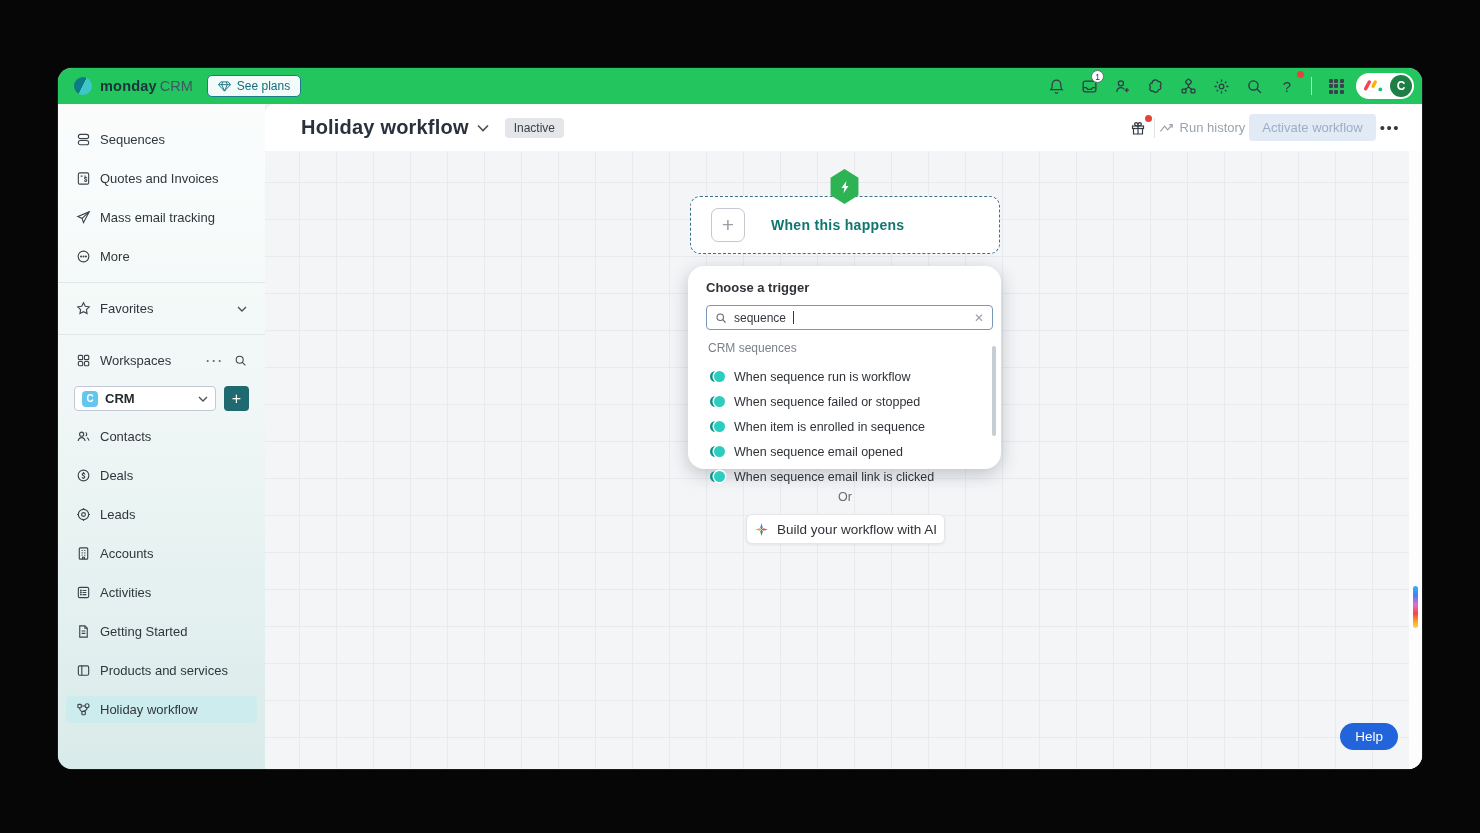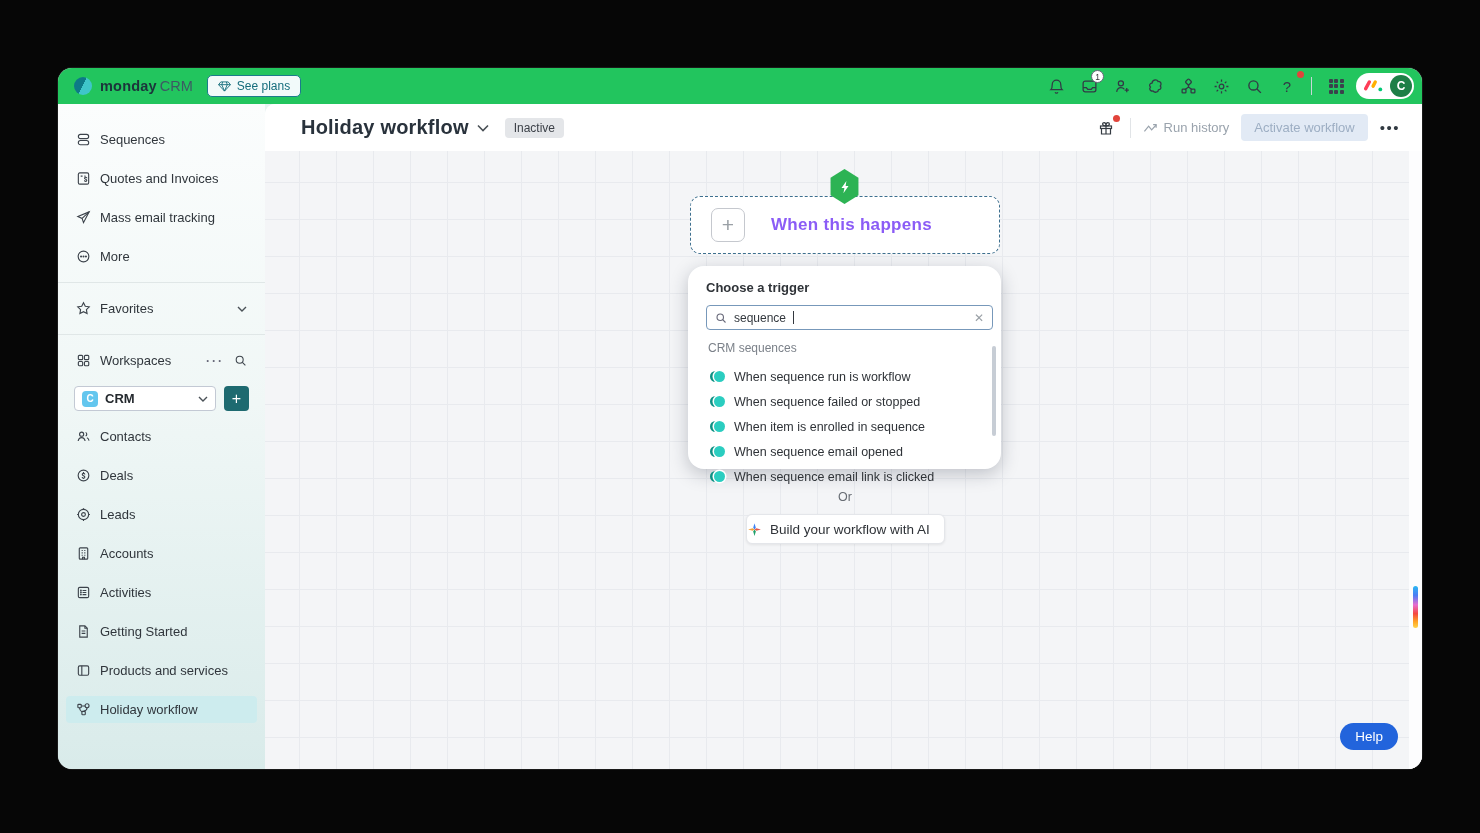--- a/index.html
+++ b/index.html
@@ -44,56 +44,56 @@
   .ws-badge{width:16px;height:16px;border-radius:4px;background:#63c6ee;color:#fff;font-size:10px;font-weight:700;
     display:flex;align-items:center;justify-content:center;}
   .ws-name{font-size:13px;font-weight:700;color:#24292e;flex:1;}
   .ws-add{width:25px;height:25px;border-radius:4px;background:#1e6a70;color:#fff;font-size:16px;
     display:flex;align-items:center;justify-content:center;cursor:pointer;flex:none;}
   
   .main{flex:1;background:#fff;border-top-left-radius:10px;display:flex;flex-direction:column;min-width:0;}
   .main-header{height:47px;display:flex;align-items:center;padding:0 22px 0 36px;background:#fff;border-top-left-radius:10px;}
   .wf-title{font-size:20px;font-weight:600;color:#29323c;letter-spacing:.2px;display:flex;align-items:center;gap:8px;cursor:pointer;}
   .status-badge{margin-left:16px;background:#e4e6e9;color:#3c4148;font-size:12px;padding:3px 9px;border-radius:4px;}
-  .mh-right{margin-left:auto;display:flex;align-items:center;gap:12px;}
+  .mh-right{margin-left:auto;display:flex;align-items:center;gap:4px;}
   .gift-wrap{position:relative;width:24px;height:24px;display:flex;align-items:center;justify-content:center;cursor:pointer;color:#343b42;}
   .mh-divider{width:1px;height:20px;background:#e1e4e7;}
   .run-history{display:flex;align-items:center;gap:6px;color:#9aa3ad;font-size:13px;cursor:pointer;}
   .activate-btn{background:#e2eaf5;color:#9daec3;font-size:13px;border:none;border-radius:4px;padding:6px 13px;cursor:pointer;}
   .mh-dots{font-size:15px;color:#323a42;letter-spacing:1.5px;cursor:pointer;}
   .mh-dots::before{content:"\2022\2022\2022";}
   
   .canvas{position:relative;flex:1;background:#f4f5f7;overflow:hidden;
     background-image:linear-gradient(#e8eaee 1px,transparent 1px),linear-gradient(90deg,#e8eaee 1px,transparent 1px);
     background-size:37px 37px;background-position:-3px -6px;}
   .canvas .right-gutter{position:absolute;right:0;top:0;width:13px;height:100%;background:#fdfdfe;}
   .hexbadge{position:absolute;left:564px;top:18px;width:31px;height:35px;background:#2db354;
     clip-path:polygon(50% 0,95% 25%,95% 75%,50% 100%,5% 75%,5% 25%);display:flex;align-items:center;justify-content:center;z-index:3;}
   .trigger-box{position:absolute;left:425px;top:45px;width:310px;height:58px;background:#fff;border:1.6px dashed #3d6f8e;
     border-radius:10px;display:flex;align-items:center;padding:0 20px;gap:26px;cursor:pointer;z-index:2;}
   .plus-sq{width:34px;height:34px;border:1px solid #c5c8ce;border-radius:7px;color:#9aa0a6;font-size:21px;font-weight:300;
     display:flex;align-items:center;justify-content:center;background:#fff;cursor:pointer;}
-  .trigger-label{color:#8b5cf6;font-size:17px;font-weight:700;letter-spacing:.3px;}
+  .trigger-label{color:#0f766e;font-size:14px;font-weight:700;letter-spacing:.3px;}
   .popup{position:absolute;left:423px;top:115px;width:313px;height:203px;background:#fff;border-radius:16px;
     box-shadow:0 5px 18px rgba(30,40,60,.25);z-index:4;padding:14px 8px 10px 18px;}
   .popup-title{font-size:13px;font-weight:700;color:#2f3338;margin-bottom:10px;}
   .search-box{display:flex;align-items:center;gap:7px;border:1px solid #7798ba;border-radius:4px;height:25px;padding:0 8px;cursor:text;}
   .search-text{font-size:12px;color:#33383e;}
   .caret{width:1px;height:13px;background:#33383e;display:inline-block;}
   .clear-x{margin-left:auto;color:#9aa0a6;font-size:12px;cursor:pointer;}
   .group-label{font-size:12px;color:#7b8189;margin:11px 0 9px 2px;}
   .opt{display:flex;align-items:center;gap:9px;height:25px;font-size:12.5px;color:#2f3338;cursor:pointer;padding-left:4px;border-radius:4px;}
   .seq-icon{position:relative;width:15px;height:13px;flex:none;}
   .seq-icon i{position:absolute;top:1px;width:11px;height:11px;border-radius:50%;}
   .seq-icon i:first-child{left:0;background:#0e9184;}
   .seq-icon i:last-child{left:4px;background:#2bcdc0;box-shadow:0 0 0 1.5px #fff;}
   .popup-scroll{position:absolute;right:5px;top:80px;width:4px;height:90px;background:#c7cdd5;border-radius:2px;}
   .or-label{position:absolute;left:425px;top:339px;width:310px;text-align:center;font-size:12.5px;color:#676c73;}
   .ai-btn{position:absolute;left:481px;top:363px;width:199px;height:30px;background:#fff;border:1px solid #e4e6ea;border-radius:6px;
-    box-shadow:0 1px 3px rgba(0,0,0,.08);display:flex;align-items:center;gap:8px;
+    box-shadow:0 1px 3px rgba(0,0,0,.08);display:flex;align-items:center;justify-content:center;gap:8px;
     font-size:13.5px;color:#2f3338;cursor:pointer;}
   .help-btn{position:absolute;right:24px;bottom:19px;background:#2264dc;color:#fff;font-size:13.5px;
     padding:6px 15px;border-radius:15px;cursor:pointer;}
   .rainbow{position:absolute;right:4px;top:518px;width:5px;height:42px;border-radius:3px;z-index:6;
     background:linear-gradient(180deg,#2ab9f2 0%,#4a7df5 22%,#e86bd0 45%,#f4483f 66%,#ffa526 85%,#ffd54d 100%);}
 </style>
 </head>
 <body>
 
 <div class="window">

